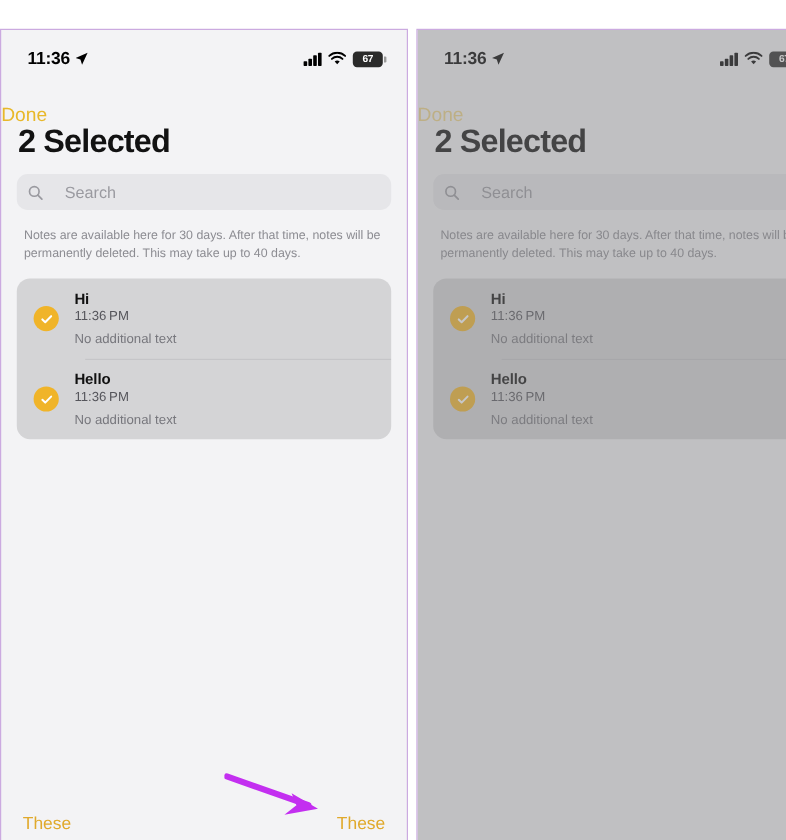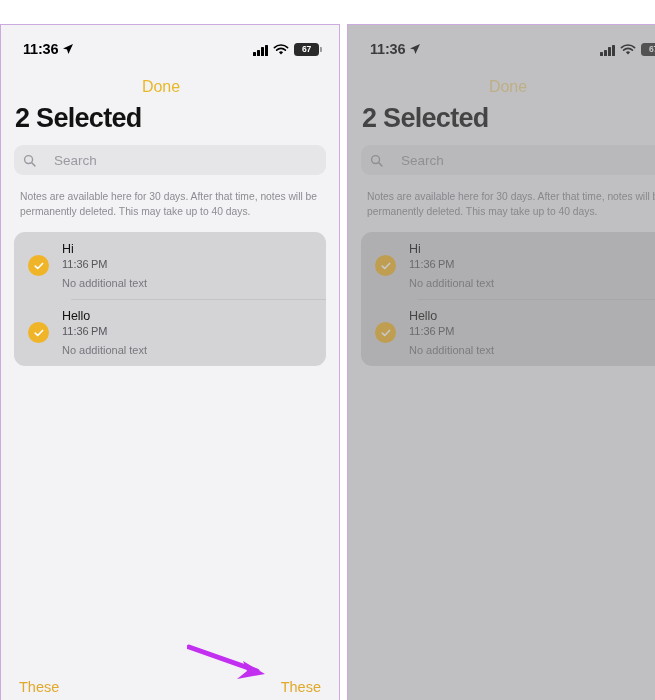--- a/index.html
+++ b/index.html
@@ -33,43 +33,43 @@
     height: 40px;
     display: flex; align-items: center; justify-content: space-between;
     padding: 8px 20px 0 22px;
   }
   .sb-time {
     font-size: 14.5px; font-weight: bold; color: #000;
     letter-spacing: -0.2px;
     display: flex; align-items: center; gap: 4px;
   }
   .loc-arrow { display: inline-block; width: 12px; height: 12px; }
-  .sb-right { display: flex; align-items: flex-end; gap: 5px; }
+  .sb-right { display: flex; align-items: center; gap: 5px; }
   .bars { display: flex; align-items: flex-end; gap: 1.5px; height: 11px; }
   .bars i { display: block; width: 2.6px; background: #000; border-radius: 0.6px; }
   .bars i:nth-child(1) { height: 4px; }
   .bars i:nth-child(2) { height: 6px; }
   .bars i:nth-child(3) { height: 8.5px; }
   .bars i:nth-child(4) { height: 11px; background: #000; }
   .wifi { width: 16px; height: 12px; }
   .batt {
     position: relative; width: 25px; height: 13px;
     border-radius: 3.5px; background: #2a2a2a;
     display: flex; align-items: center; justify-content: center;
   }
   .batt span { font-size: 8.5px; font-weight: bold; color: #fff; letter-spacing: -0.3px; }
   .batt:after {
     content: ""; position: absolute; right: -2.5px; top: 4px;
     width: 2px; height: 5px; background: #9a9a9a; border-radius: 0 1px 1px 0;
   }
 
   
   .navbar {
-    position: absolute; top: 47px; left: 0; right: 0;
-    height: 30px; display: flex; align-items: center; justify-content: center;
+    position: absolute; top: 57px; left: 0; right: 0;
+    height: 30px; display: flex; align-items: center; justify-content: flex-start;
     padding-right: 18px;
   }
   .done-btn {
     font-size: 16px; color: #e8b82a; font-weight: normal;
     background: none; border: none; cursor: pointer;
     font-family: "Liberation Sans", sans-serif;
   }
   .page-title {
     position: absolute; top: 78px; left: 14px;
     font-size: 27px; font-weight: bold; color: #121212;
@@ -112,21 +112,21 @@
     height: 1px; background: #c5c5c8;
   }
   .check {
     width: 21px; height: 21px; border-radius: 50%;
     background: #f0b429;
     display: flex; align-items: center; justify-content: center;
     flex: 0 0 auto;
   }
   .check svg { width: 12px; height: 12px; }
   .note-body { display: flex; flex-direction: column; gap: 2px; min-width: 0; }
-  .note-title { font-size: 12.5px; font-weight: normal; color: #111; letter-spacing: -0.1px; }
+  .note-title { font-size: 12.5px; font-weight: bold; color: #111; letter-spacing: -0.1px; }
   .note-meta { font-size: 11px; color: #77777d; display: flex; gap: 7px; flex-direction: column; }
   .note-meta .t { color: #55555b; }
 
   
   .toolbar {
     position: absolute; bottom: 28px; left: 0; right: 0;
     display: flex; align-items: center; justify-content: space-between;
     padding: 0 18px;
   }
   .tb-btn {

